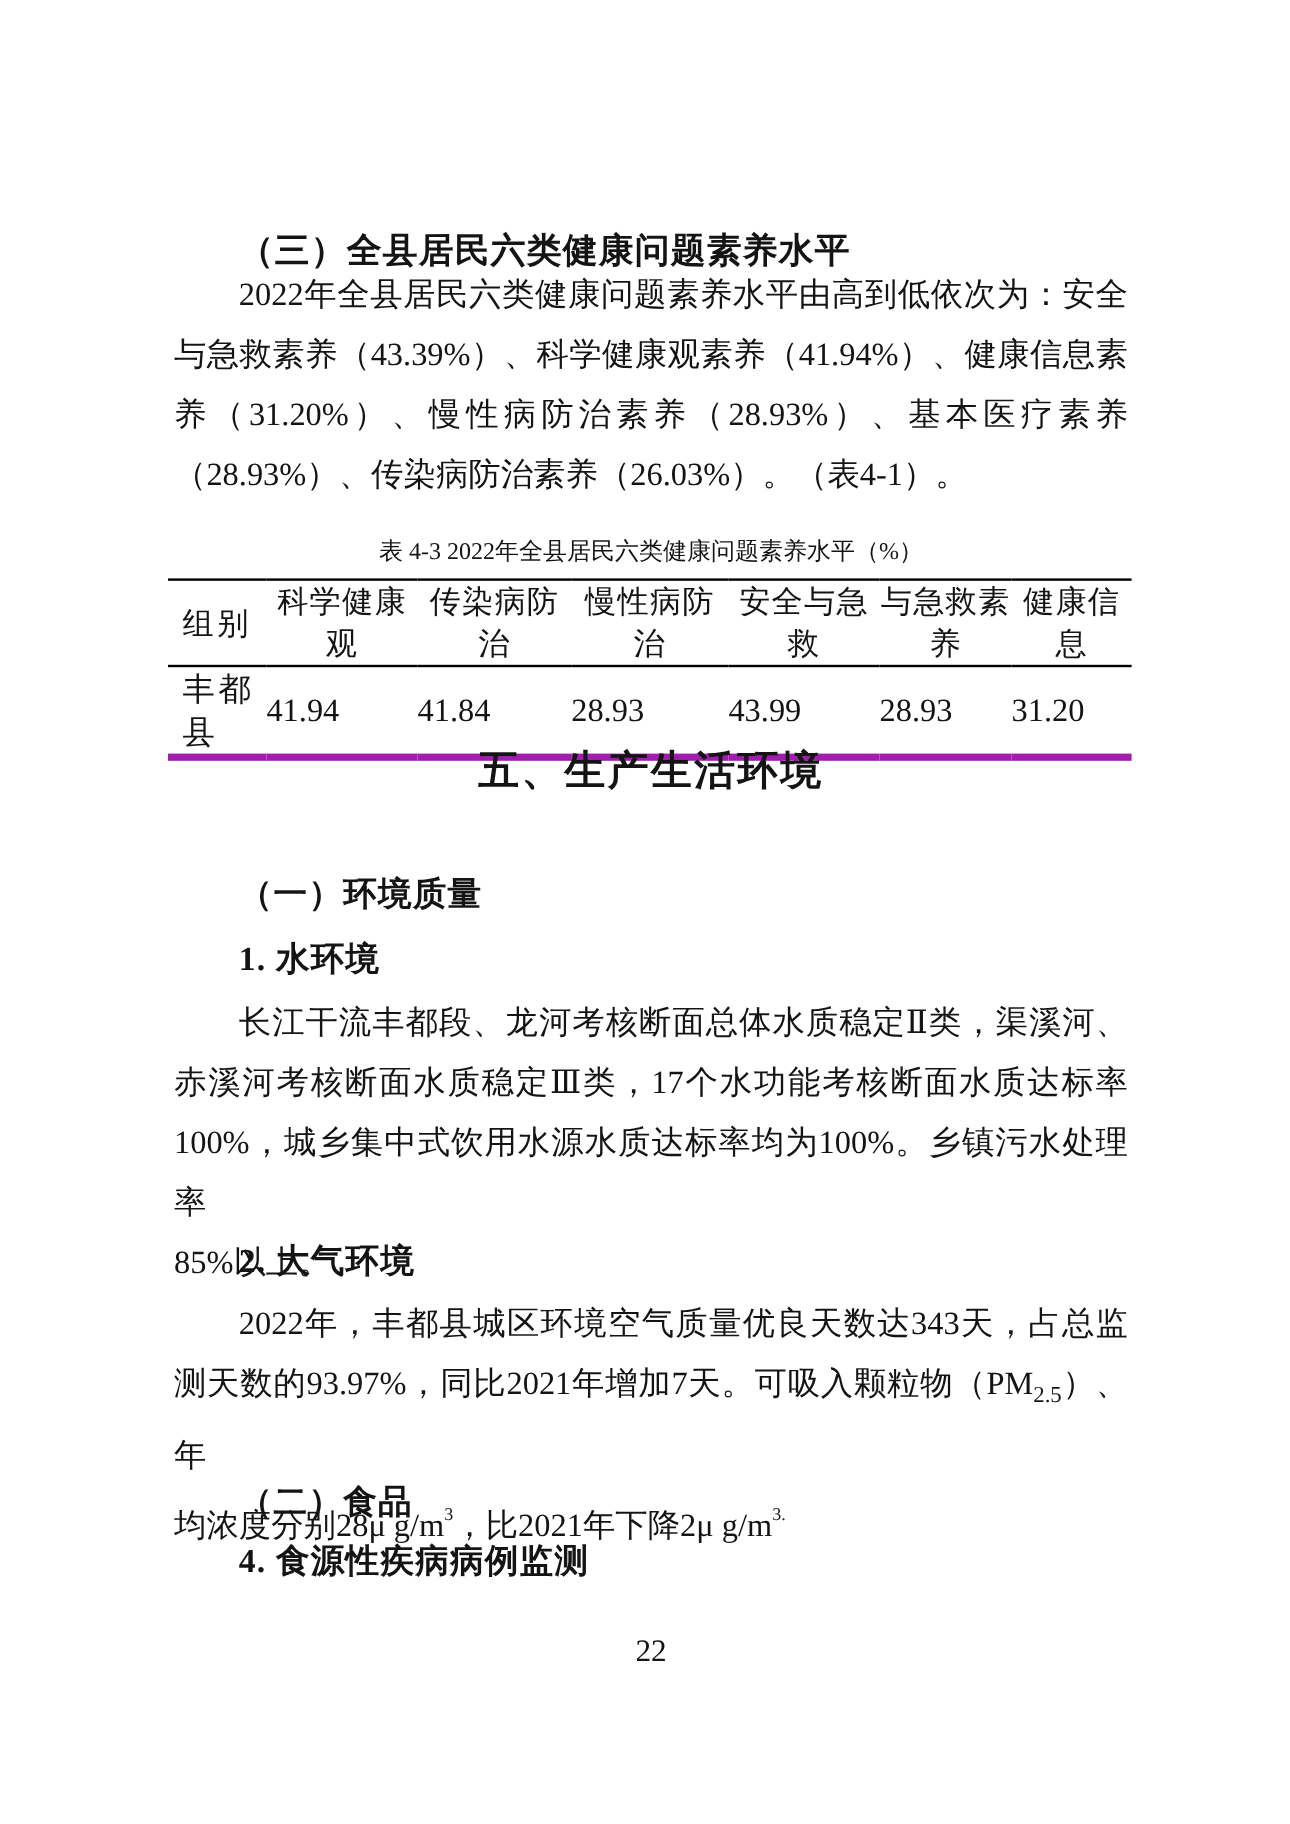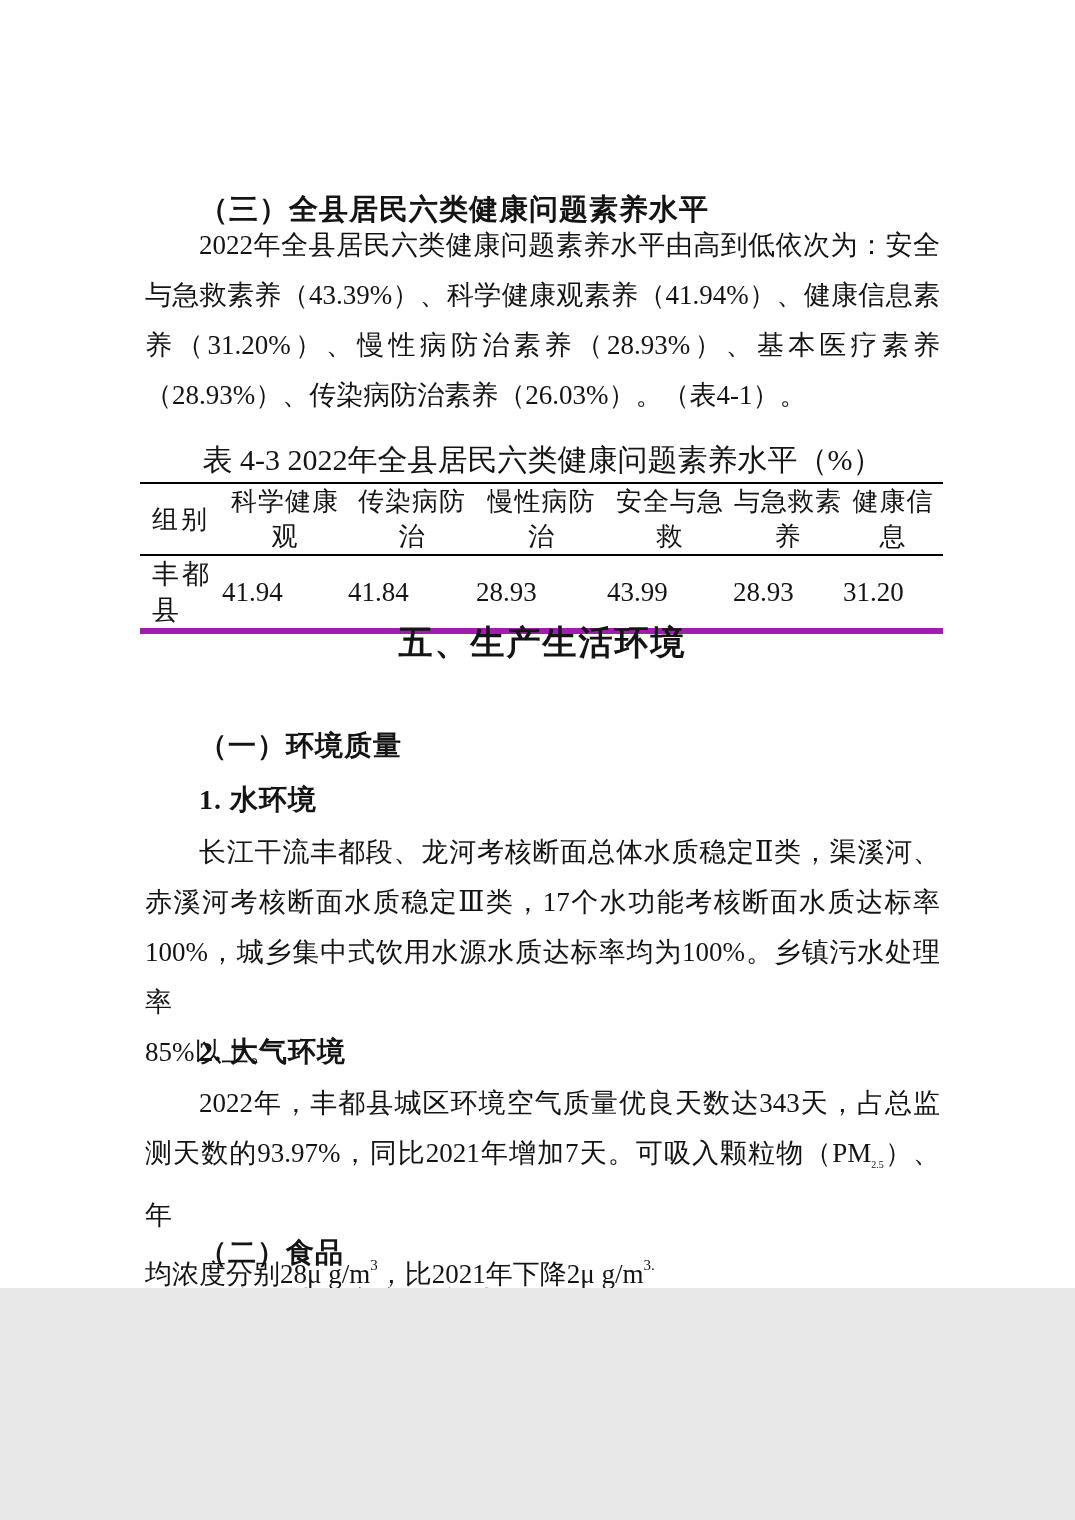--- a/index.html
+++ b/index.html
@@ -1,19 +1,19 @@
 <!DOCTYPE html>
 <html lang="zh"><head>
 <meta charset="utf-8">
 <style>
   html,body { margin:0; padding:0; background:#e8e8e8; }
   .page {
     position: relative;
     width: 1075px;
-    height: 1288px;
+    height: 1520px;
     margin: 0 auto;
     background: #ffffff;
     color: #141414;
     font-family: "Liberation Serif", "DejaVu Serif", serif;
     overflow: hidden;
   }
   .abs { position: absolute; left: 145px; width: 795px; margin: 0; }
 
   .h-sec {
     font-size: 29px;
@@ -39,21 +39,21 @@
   .para { font-size: 27px; line-height: 50px; }
   .jline {
     text-align: justify;
     text-align-last: justify;
     text-justify: inter-character;
   }
   .pline { text-align: left; }
   .indent { text-indent: 54px; }
 
   .caption {
-    font-size: 30px;
+    font-size: 20px;
     line-height: 32px;
     text-align: center;
   }
 
   .dtable {
     position: absolute;
     left: 140px;
     width: 803px;
     border-collapse: collapse;
     border-top: 2px solid #000;
@@ -70,21 +70,21 @@
     letter-spacing: 1px;
   }
   .dtable tbody td {
     font-size: 27px;
     height: 46px;
     text-align: left;
     padding: 0;
   }
   .dtable th.c0, .dtable td.c0 { text-align: left; padding-left: 12px; letter-spacing: 3px; }
 
-  .sub { font-size: 10px; vertical-align: -6px; }
+  .sub { font-size: 19px; vertical-align: -6px; }
   .sup { font-size: 15px; vertical-align: 13px; }
 
   .page-number {
     font-size: 26px;
     line-height: 28px;
     text-align: center;
   }
 </style>
 </head>
 <body>

